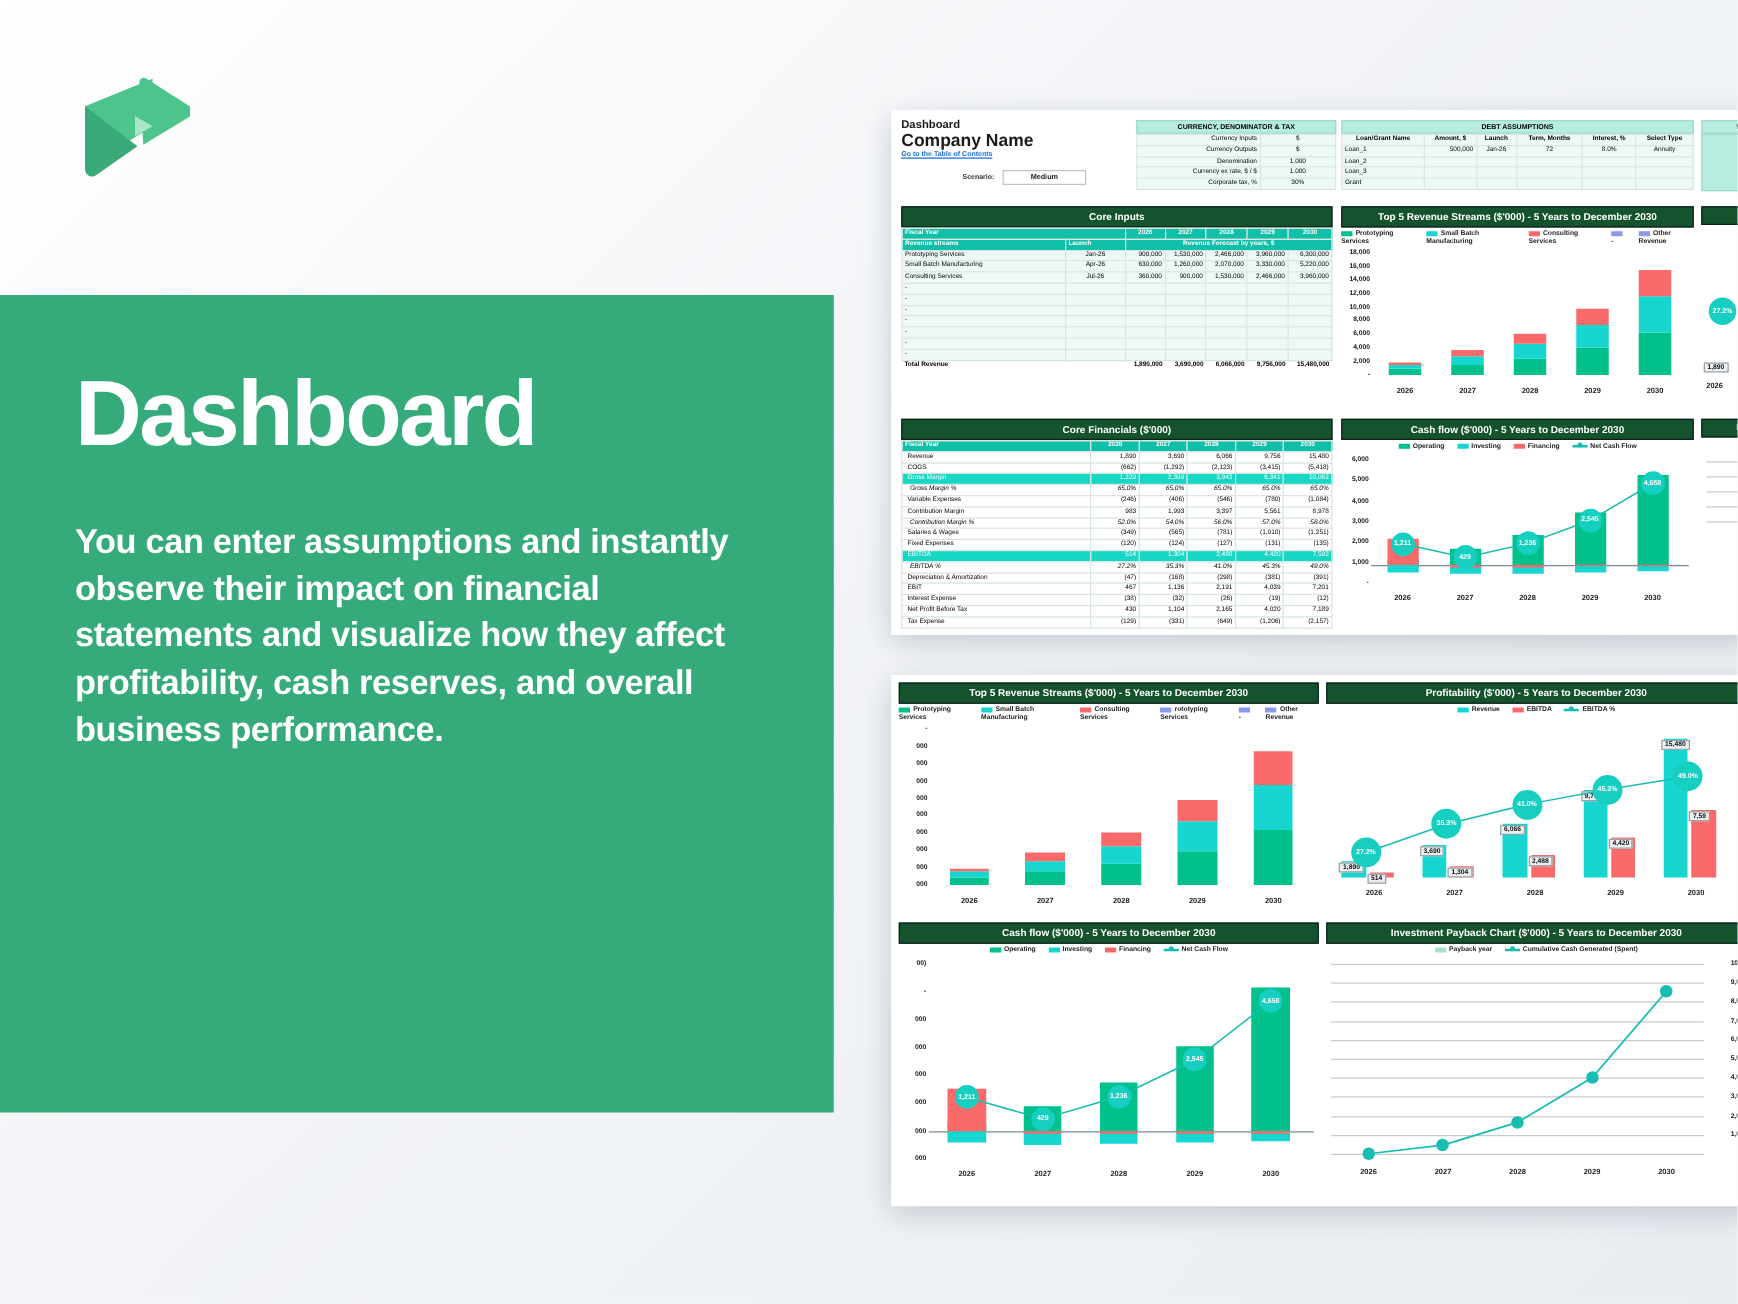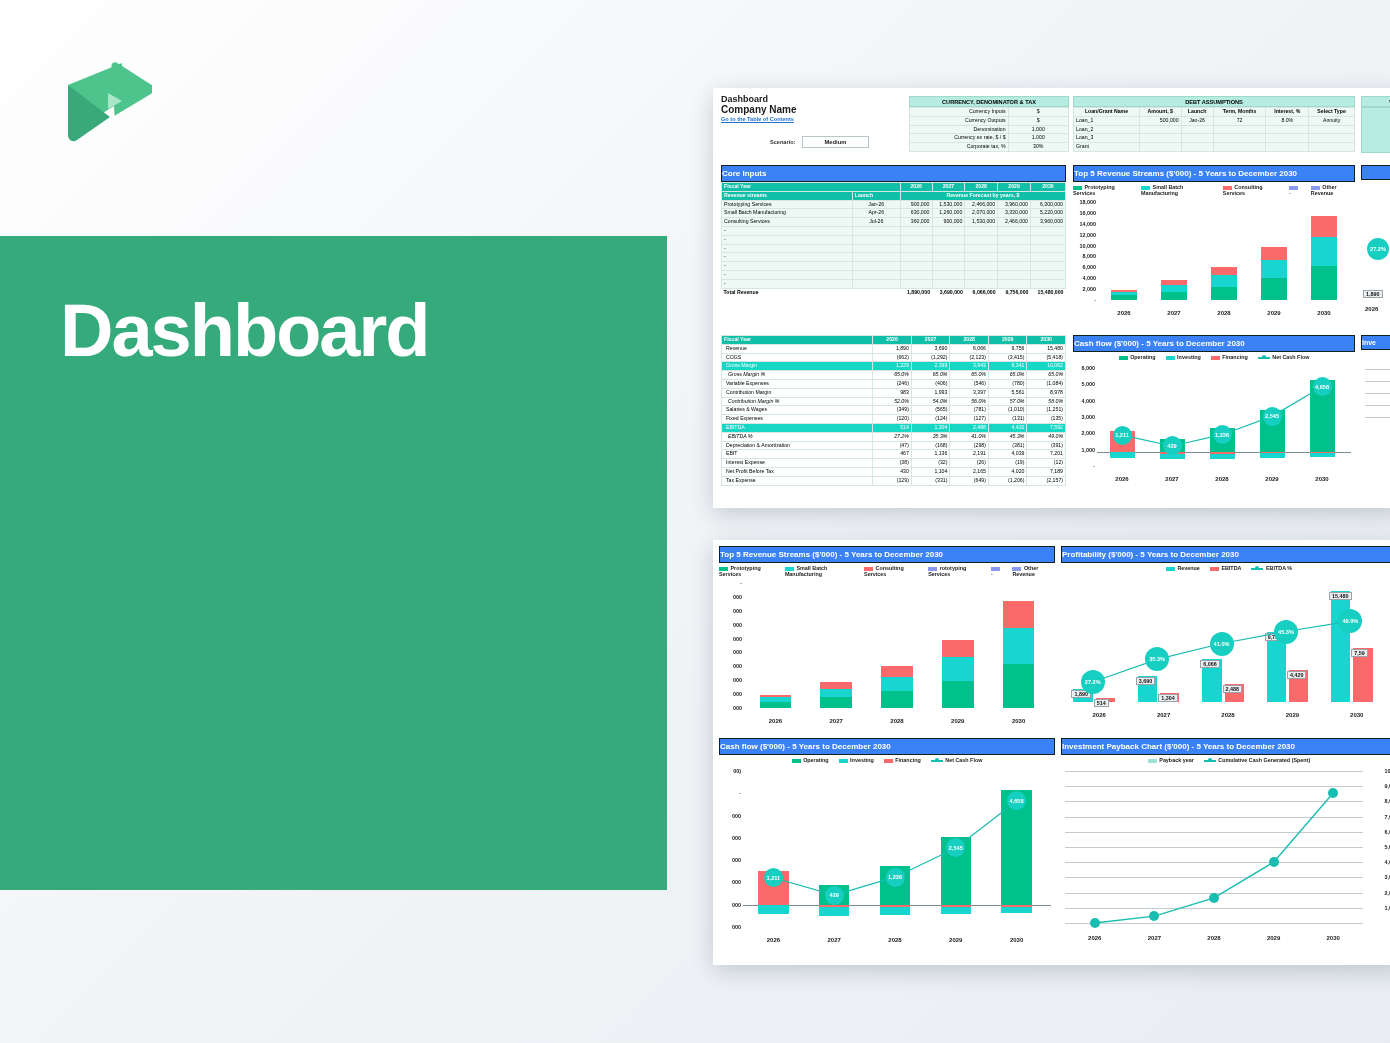--- a/index.html
+++ b/index.html
@@ -30,21 +30,21 @@
 
   
   .shot {
     position:absolute; background:#fff;
     box-shadow:0 6px 22px rgba(20,40,60,.20);
     overflow:hidden;
   }
   #shot-top    { left:713px; top:88px;  width:690px; height:420px; }
   #shot-bottom { left:713px; top:540px; width:690px; height:425px; }
   .dark-band {
-    background:#3b82f6; color:#fff; font-weight:bold; 
+    background:#14532d; color:#fff; font-weight:bold; text-align:center;
     font-size:8px; padding:3px 0; border:1px solid #10201d;
   }
   .tealhdr { background:#0fbfa8; color:#fff; font-weight:bold; font-size:5.4px; }
   .mint { background:#b7ece0; }
   .mintlite { background:#eef9f5; }
 
   table.grid { border-collapse:collapse; width:100%; }
   table.grid td, table.grid th { border:1px solid #d8e6e1; padding:0 2px; font-size:5.2px; line-height:1.5; font-weight:normal; }
   .num { text-align:right; }
   .ctr { text-align:center; }
@@ -81,27 +81,28 @@
       <path d="M62 8 L116 40 L62 72 Z" fill="#4ec48d" opacity="0"></path>
       <path d="M58 10 C58 6 62 4 65 6 L118 40 L62 74 Z" fill="#4ec48d" transform="scale(0.78) translate(8,4)"></path>
       <path d="M8 30 L8 80 C8 85 13 88 17 85 L50 62 Z" fill="#3aa97a"></path>
       <path d="M48 38 L62 46 L48 54 Z" fill="#a8e6c8"></path>
     </svg>
   </div>
 </div>
 
 <div id="hero-panel">
   <div id="hero-title">Dashboard</div>
+  <p class="hero-para">You can enter assumptions and instantly observe their impact on financial statements and visualize how they affect profitability, cash reserves, and overall business performance.</p>
 </div>
 
 <div class="shot" id="shot-top">
 
   <div style="position:absolute;left:8px;top:6px;">
     <div style="font-size:9px;font-weight:bold;color:#1b1b1b;">Dashboard</div>
-    <div style="font-size:10px;font-weight:bold;color:#1b1b1b;">Company Name</div>
+    <div style="font-size:14px;font-weight:bold;color:#1b1b1b;">Company Name</div>
     <div style="font-size:5.6px;color:#1f6fd0;text-decoration:underline;font-weight:bold;margin-top:1px;">Go to the Table of Contents</div>
   </div>
 
   <div style="position:absolute;left:57px;top:48px;display:flex;align-items:center;gap:6px;">
     <span style="font-size:5.6px;font-weight:bold;color:#333;">Scenario:</span>
     <span style="font-size:5.8px;font-weight:bold;color:#222;background:#fff;border:1px solid #b8c6cc;padding:2px 22px;">Medium</span>
   </div>
 
   <div style="position:absolute;left:196px;top:8px;width:160px;">
     <div class="mint" style="text-align:center;font-size:5.6px;font-weight:bold;padding:1.5px 0;border:1px solid #9fd9cb;">CURRENCY, DENOMINATOR &amp; TAX</div>
@@ -297,20 +298,21 @@
             <td class="num" style="font-weight:bold;border:none">3,690,000</td>
             <td class="num" style="font-weight:bold;border:none">6,066,000</td>
             <td class="num" style="font-weight:bold;border:none">9,756,000</td>
             <td class="num" style="font-weight:bold;border:none">15,480,000</td>
           </tr>
         </tbody>
       </table>
   </div>
 
   <div style="position:absolute;left:8px;top:247px;width:345px;">
+    <div class="dark-band">Core Financials ($'000)</div>
     <table class="grid" id="core-financials-table">
         <tbody>
           <tr class="tealhdr">
   <td style="color:#fff;font-weight:bold;width:44%">Fiscal Year</td>
             <td class="ctr" style="color:#fff;font-weight:bold">2026</td>
             <td class="ctr" style="color:#fff;font-weight:bold">2027</td>
             <td class="ctr" style="color:#fff;font-weight:bold">2028</td>
             <td class="ctr" style="color:#fff;font-weight:bold">2029</td>
             <td class="ctr" style="color:#fff;font-weight:bold">2030</td>
           </tr>

